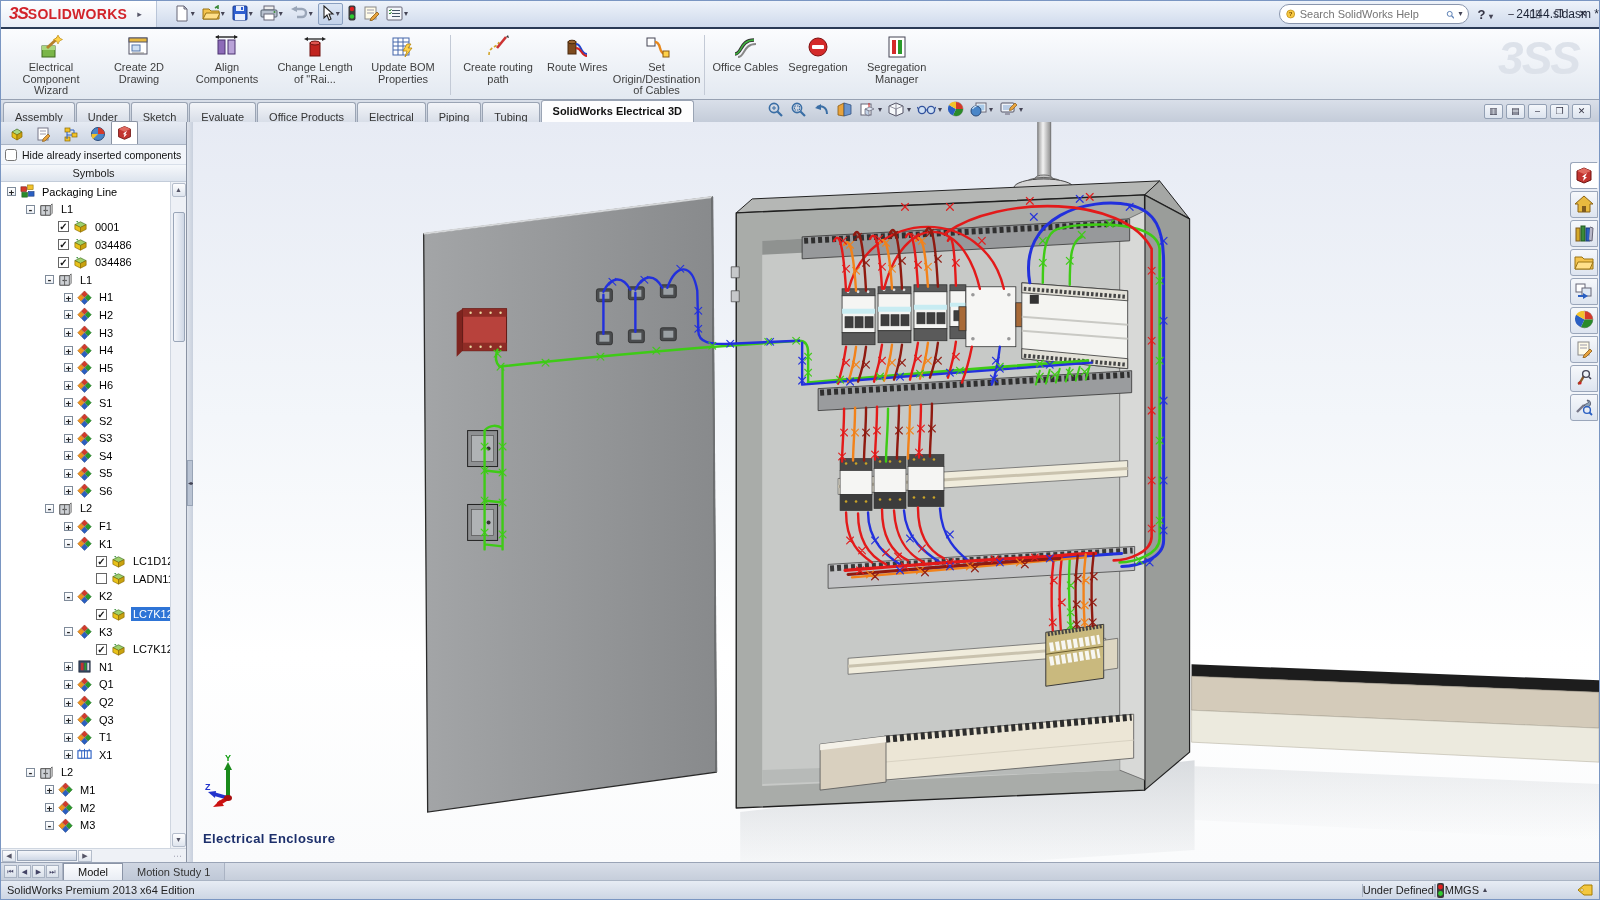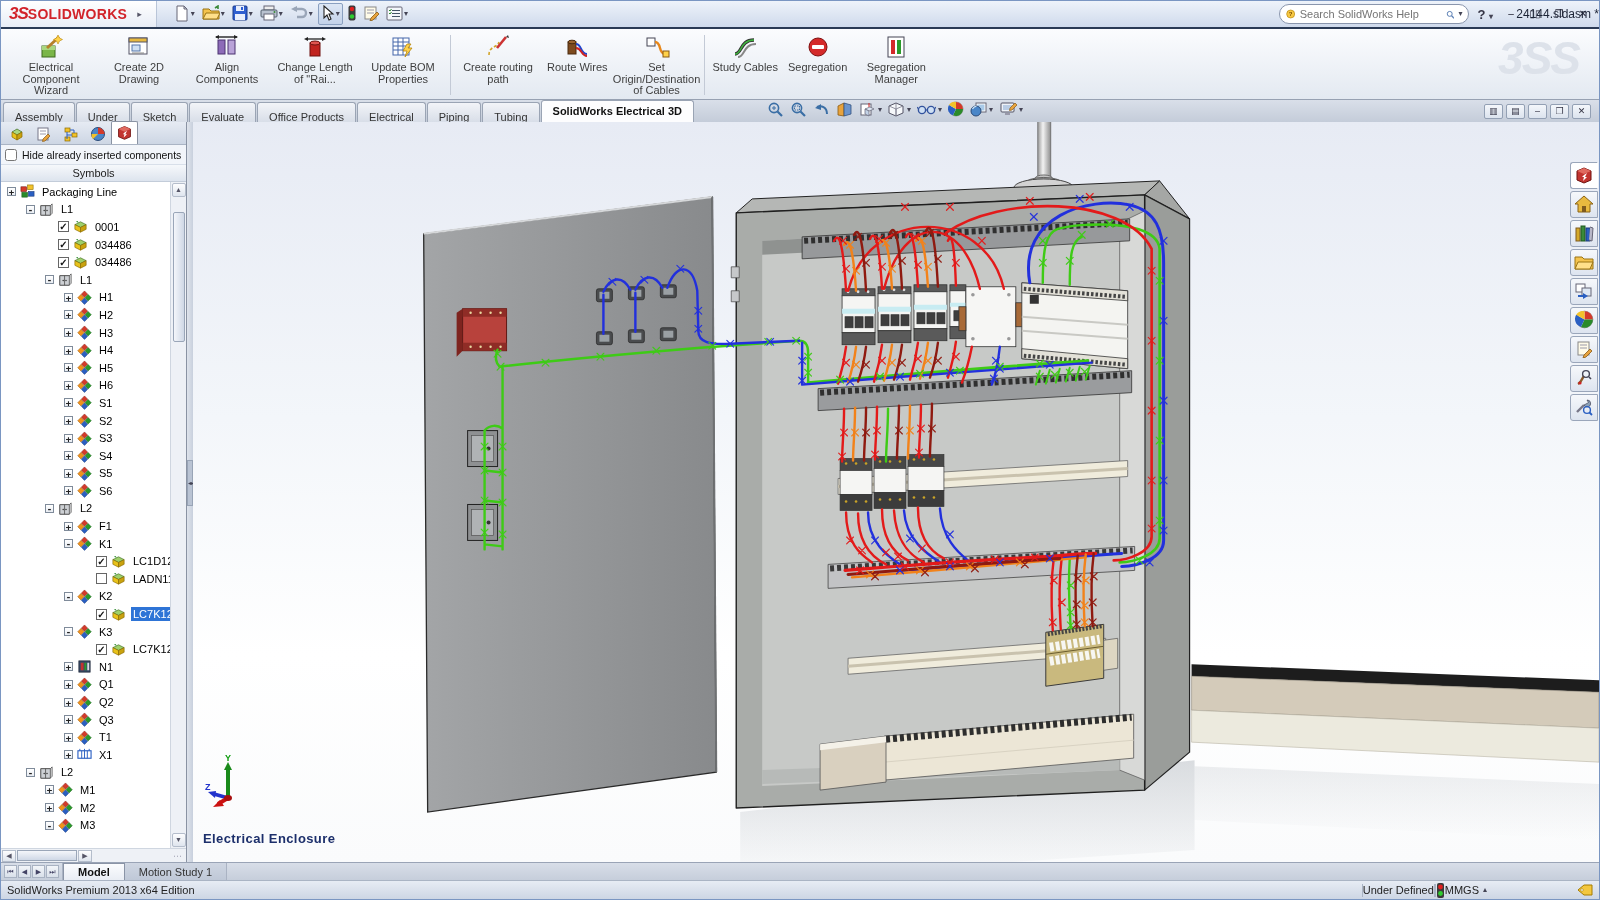--- a/index.html
+++ b/index.html
@@ -78,21 +78,21 @@
   .triad{position:absolute;left:8px;bottom:52px}
   .task-pane{position:absolute;right:1px;top:40px;display:flex;flex-direction:column;gap:2px}
   .tpbtn{width:28px;height:27px;border:1px solid #9aa6ba;background:linear-gradient(#f6f8fb,#dde4ef);border-radius:3px 0 0 3px;display:flex;align-items:center;justify-content:center}
   .tpbtn.active{background:#fff;border-right-color:#fff}
 
   
   .model-tabs{height:18px;flex:0 0 18px;background:linear-gradient(#d8dee8,#c6cedb);border-top:1px solid #9aa4b6;display:flex;align-items:stretch}
   .mnav{display:flex;align-items:center;gap:1px;padding:0 3px;border-right:1px solid #aab3c3}
   .mnavb{width:13px;height:13px;background:linear-gradient(#f2f5f9,#d9e0ea);border:1px solid #a8b2c2;font-size:7px;line-height:11px;text-align:center;color:#446}
   .mtab{padding:2px 14px;font-size:11px;color:#333;border-right:1px solid #aab3c3;background:linear-gradient(#cfd6e2,#bfc8d7);display:flex;align-items:center}
-  .mtab.active{background:linear-gradient(#fbfcfe,#e9edf4);font-weight:bold;color:#111;border:1px solid #8a94a6;border-bottom:none}
+  .mtab.active{background:linear-gradient(#fbfcfe,#e9edf4);font-weight:normal;color:#111;border:1px solid #8a94a6;border-bottom:none}
   .statusbar{height:19px;flex:0 0 19px;background:linear-gradient(#e7ecf4,#cdd6e4);border-top:1px solid #aab4c4;display:flex;align-items:center;padding:0 6px;font-size:11px;color:#222}
   .st-right{margin-left:auto;display:flex;align-items:center;}
   .st-sep{width:1px;height:13px;background:#aab4c4}
   .units{display:flex;align-items:center;gap:4px}
 </style>
 </head>
 <body>
 
 <div id="app">
 
@@ -291,21 +291,21 @@
       </div>
       <div class="rsep"></div>
       <div class="rbtn">
         <span class="ricon">
           <svg width="26" height="26" viewBox="0 0 26 26">
             <path d="M3,20 C10,20 8,6 22,6" stroke="#333" stroke-width="3.4" fill="none"></path>
             <path d="M3,20 C10,20 8,6 22,6" stroke="#3fb53f" stroke-width="1.4" fill="none"></path>
             <path d="M6,23 C13,23 11,10 24,10" stroke="#888" stroke-width="2" fill="none"></path>
           </svg>
         </span>
-        <span class="rlabel">Study Cables</span>
+        <span class="rlabel">Office Cables</span>
       </div>
       <div class="rbtn">
         <span class="ricon">
           <svg width="26" height="26" viewBox="0 0 26 26">
             <circle cx="13" cy="13" r="9" fill="#d42a2a" stroke="#7e0e0e" stroke-width="1"></circle>
             <rect x="7" y="11" width="12" height="4" rx="1" fill="#fff"></rect>
           </svg>
         </span>
         <span class="rlabel">Segregation</span>
       </div>

